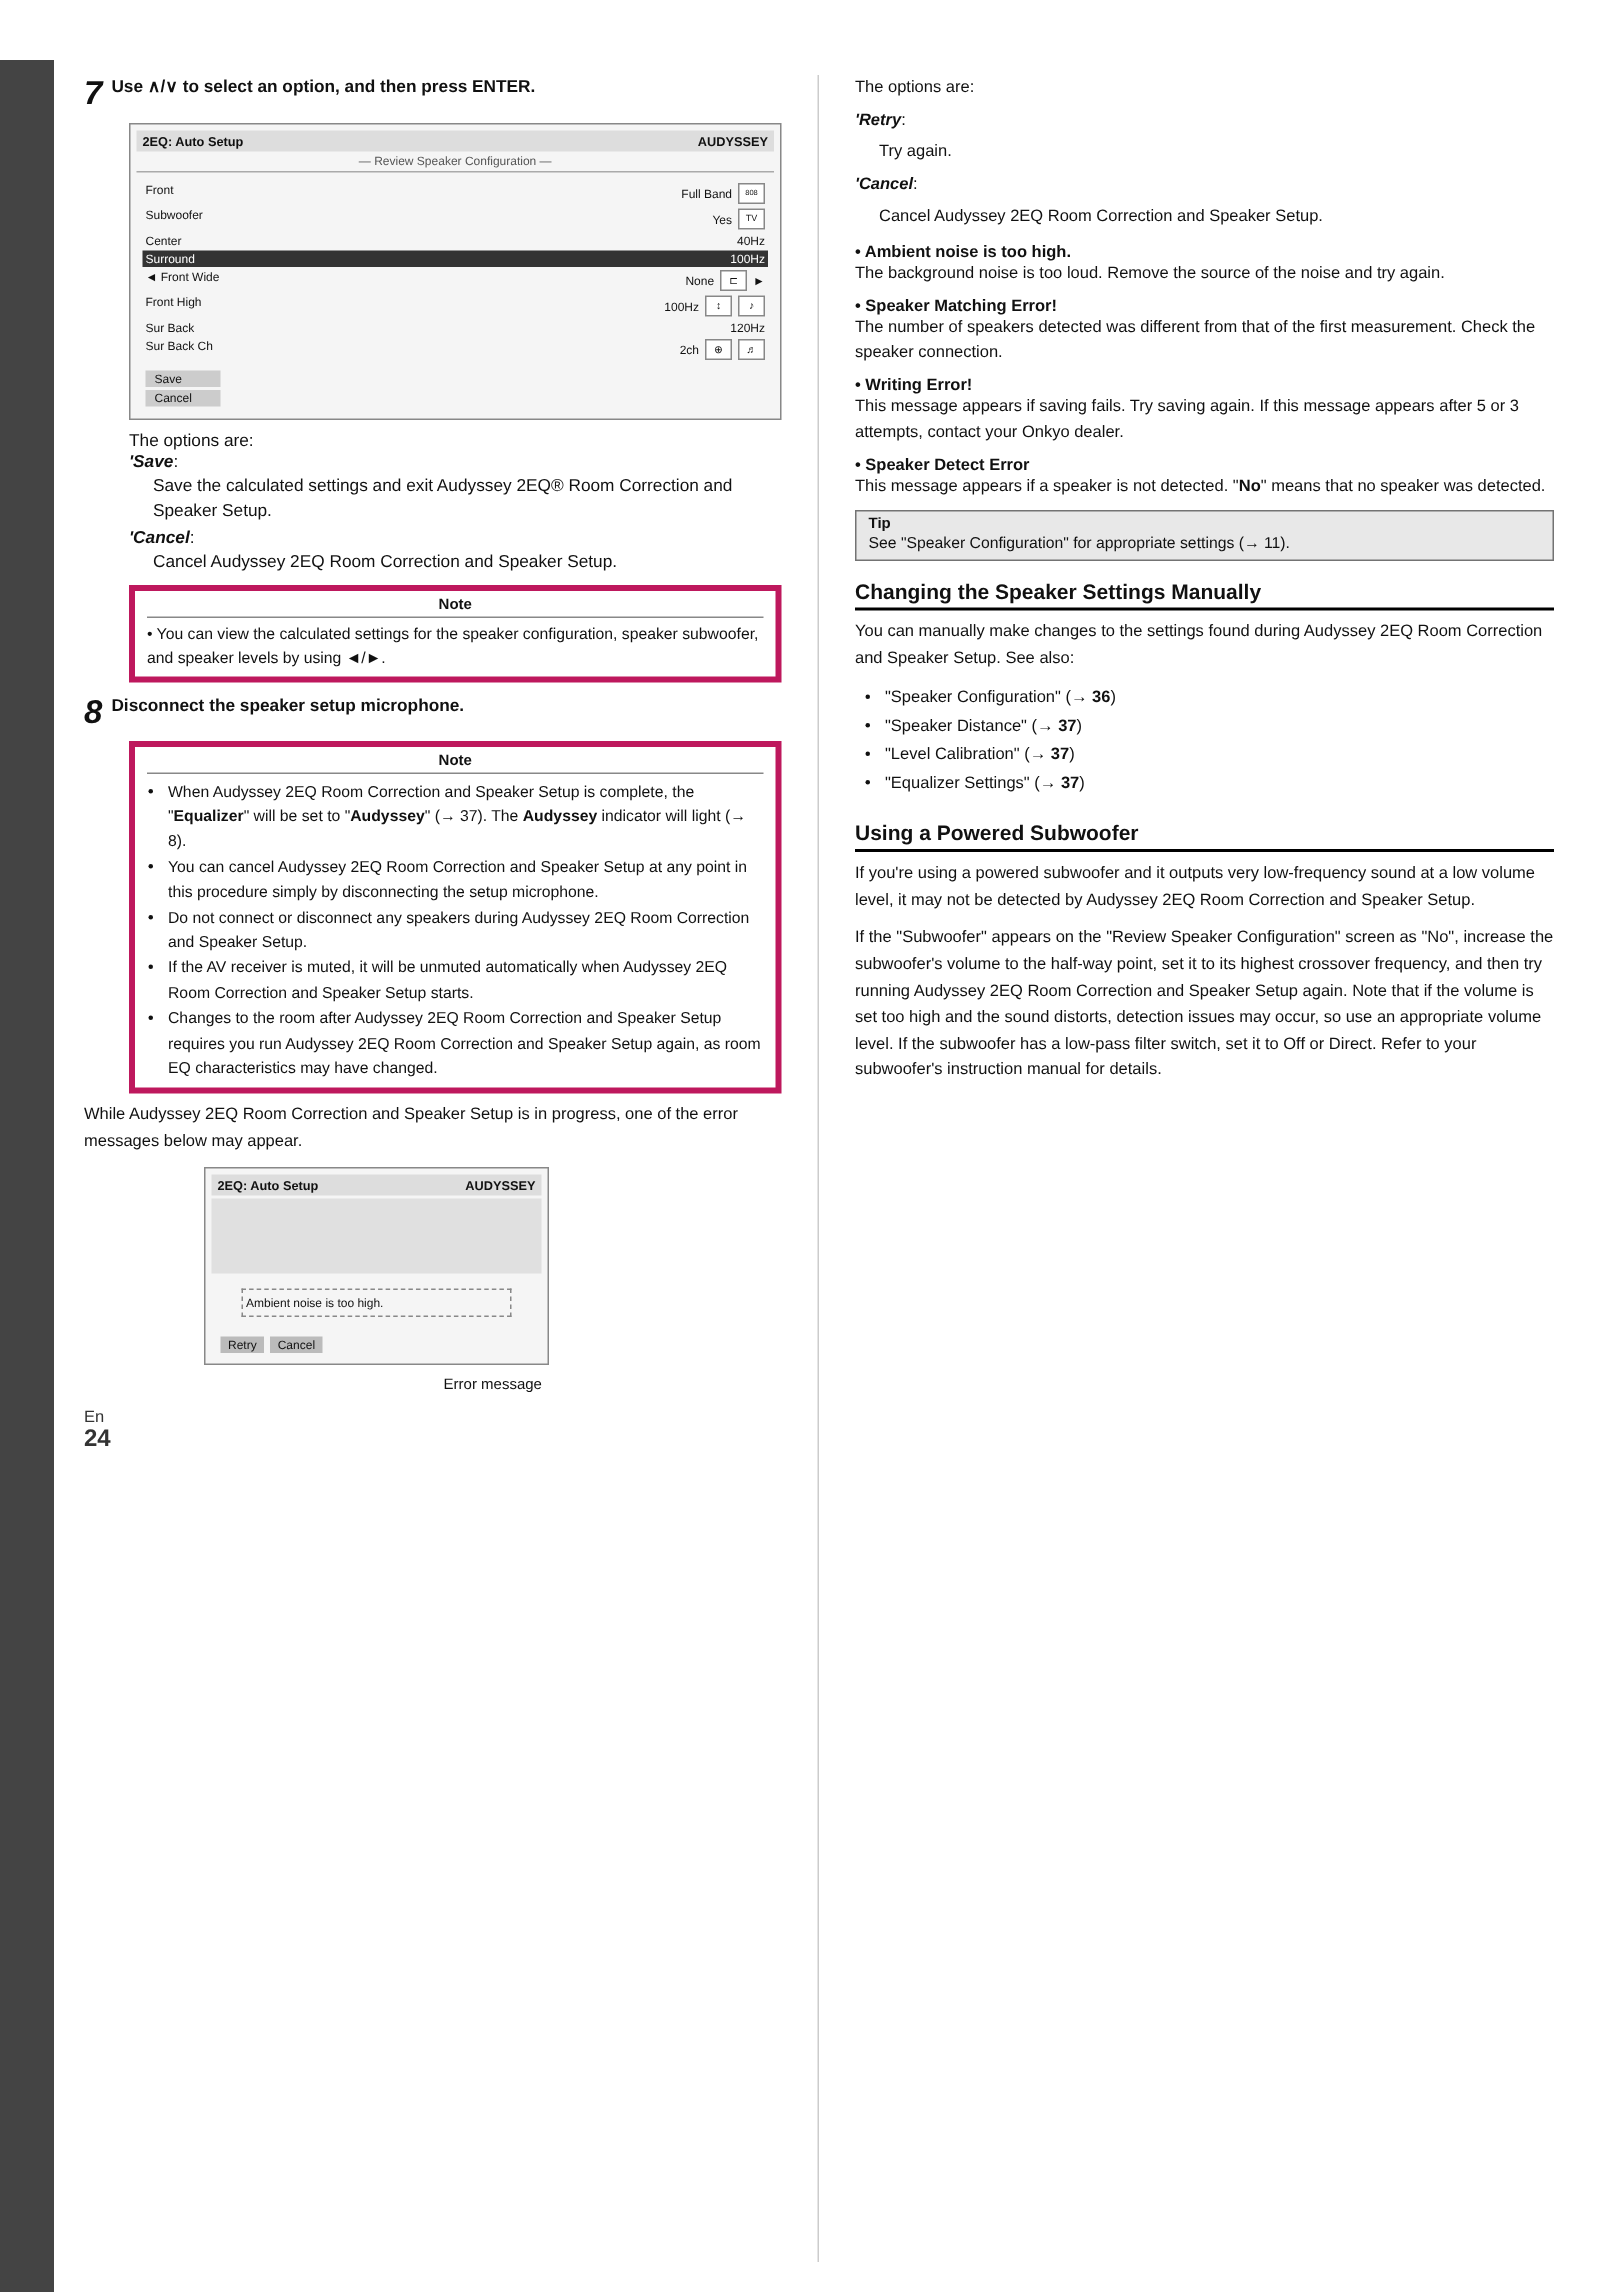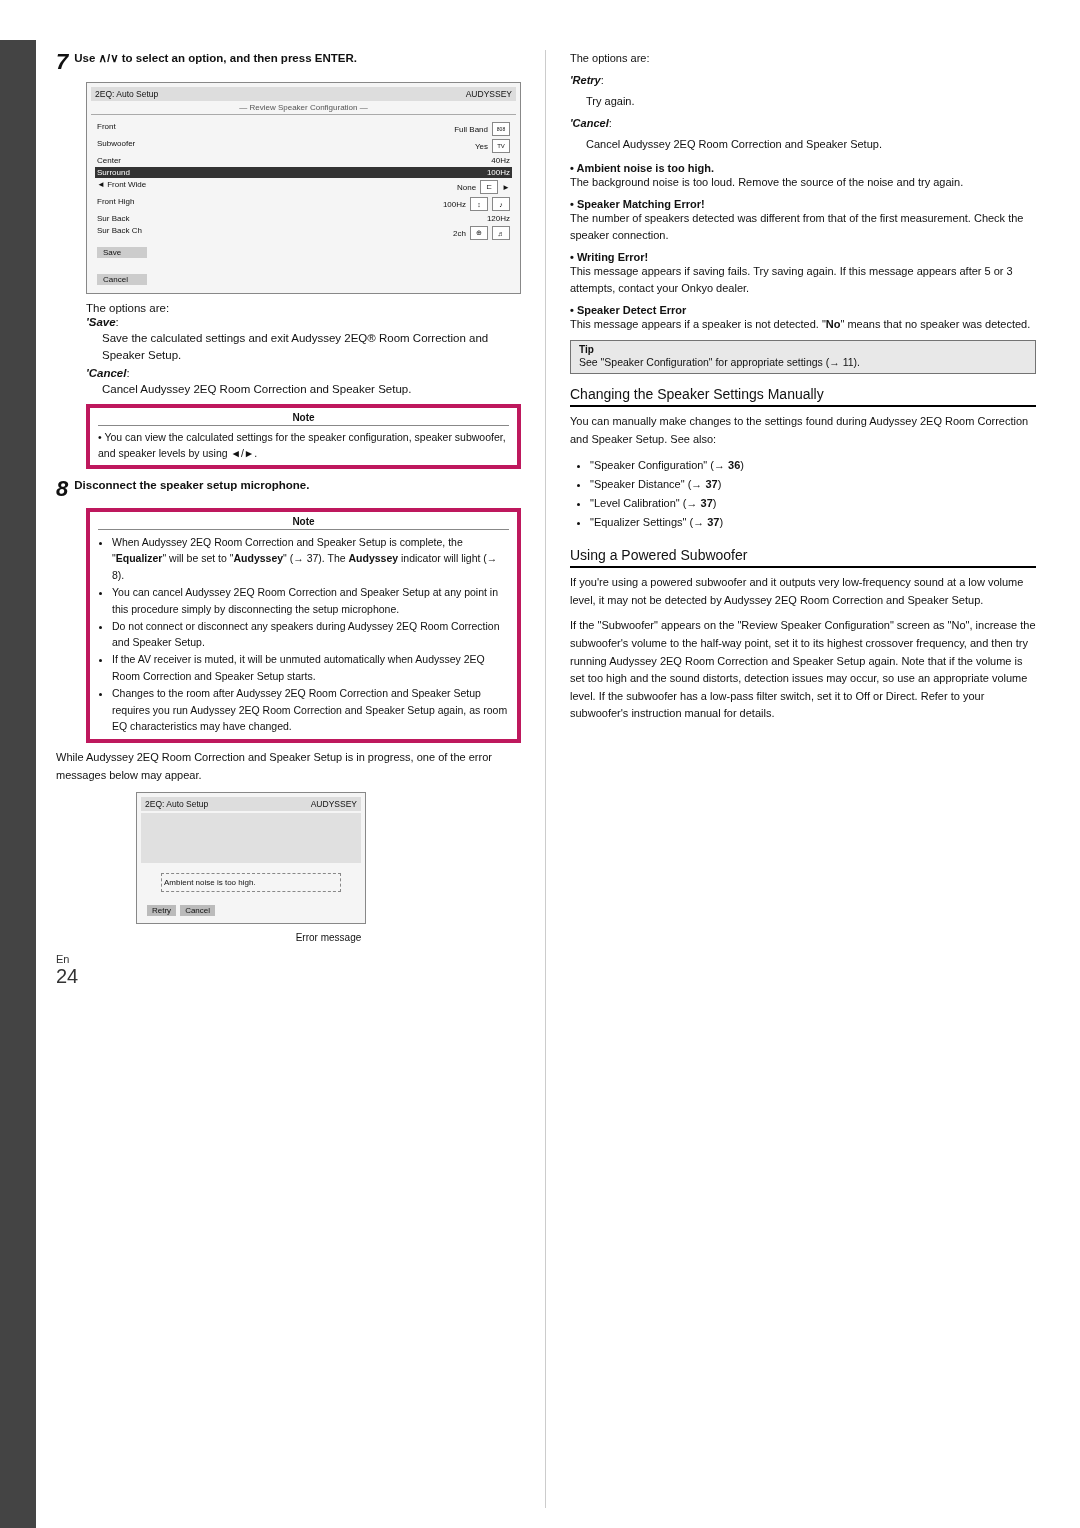--- a/index.html
+++ b/index.html
@@ -75,21 +75,21 @@
       padding: 4px;
       background: #f5f5f5;
       font-size: 9px;
     }
     .screen-title-bar {
       display: flex;
       justify-content: space-between;
       background: #ddd;
       padding: 2px 4px;
       font-size: 8.5px;
-      font-weight: normal;
+      font-weight: bold;
       margin-bottom: 2px;
     }
     .screen-subtitle {
       text-align: center;
       font-size: 8px;
       color: #555;
       border-bottom: 1px solid #aaa;
       margin-bottom: 4px;
       padding-bottom: 2px;
     }
@@ -122,21 +122,21 @@
       font-size: 6px;
       display: flex;
       align-items: center;
       justify-content: center;
       background: #fff;
     }
     .screen-bottom-btns {
       display: flex;
       flex-direction: column;
       padding: 4px 6px;
-      gap: 16px;
+      gap: 2px;
       font-size: 8px;
     }
     .screen-btn {
       background: #ccc;
       padding: 1px 6px;
       font-size: 8px;
       width: 50px;
     }
     .options-list {
       margin: 4px 0 4px 30px;
@@ -183,21 +183,21 @@
       font-size: 10.5px;
       line-height: 1.5;
     }
     .step8-header {
       display: flex;
       align-items: flex-start;
       margin: 8px 0 6px 0;
     }
     .section-header {
       font-size: 14px;
-      font-weight: normal;
+      font-weight: bold;
       border-bottom: 2px solid #000;
       padding-bottom: 3px;
       margin-bottom: 6px;
     }
     .section-body {
       font-size: 11px;
       line-height: 1.6;
       margin-bottom: 8px;
     }
     .see-also {
@@ -256,22 +256,22 @@
       font-size: 11px;
       line-height: 1.6;
     }
     .right-options p { margin-bottom: 4px; }
     .en-number {
       font-size: 11px;
       color: #333;
       margin-top: 8px;
     }
     .page-num {
-      font-size: 20px;
-      font-weight: normal;
+      font-size: 16px;
+      font-weight: bold;
     }
     .screen-error-msg {
       text-align: left;
       font-size: 8px;
       border: 1px dashed #888;
       margin: 10px 20px;
       padding: 4px 2px;
     }
     .screen-btns-row {
       display: flex;

